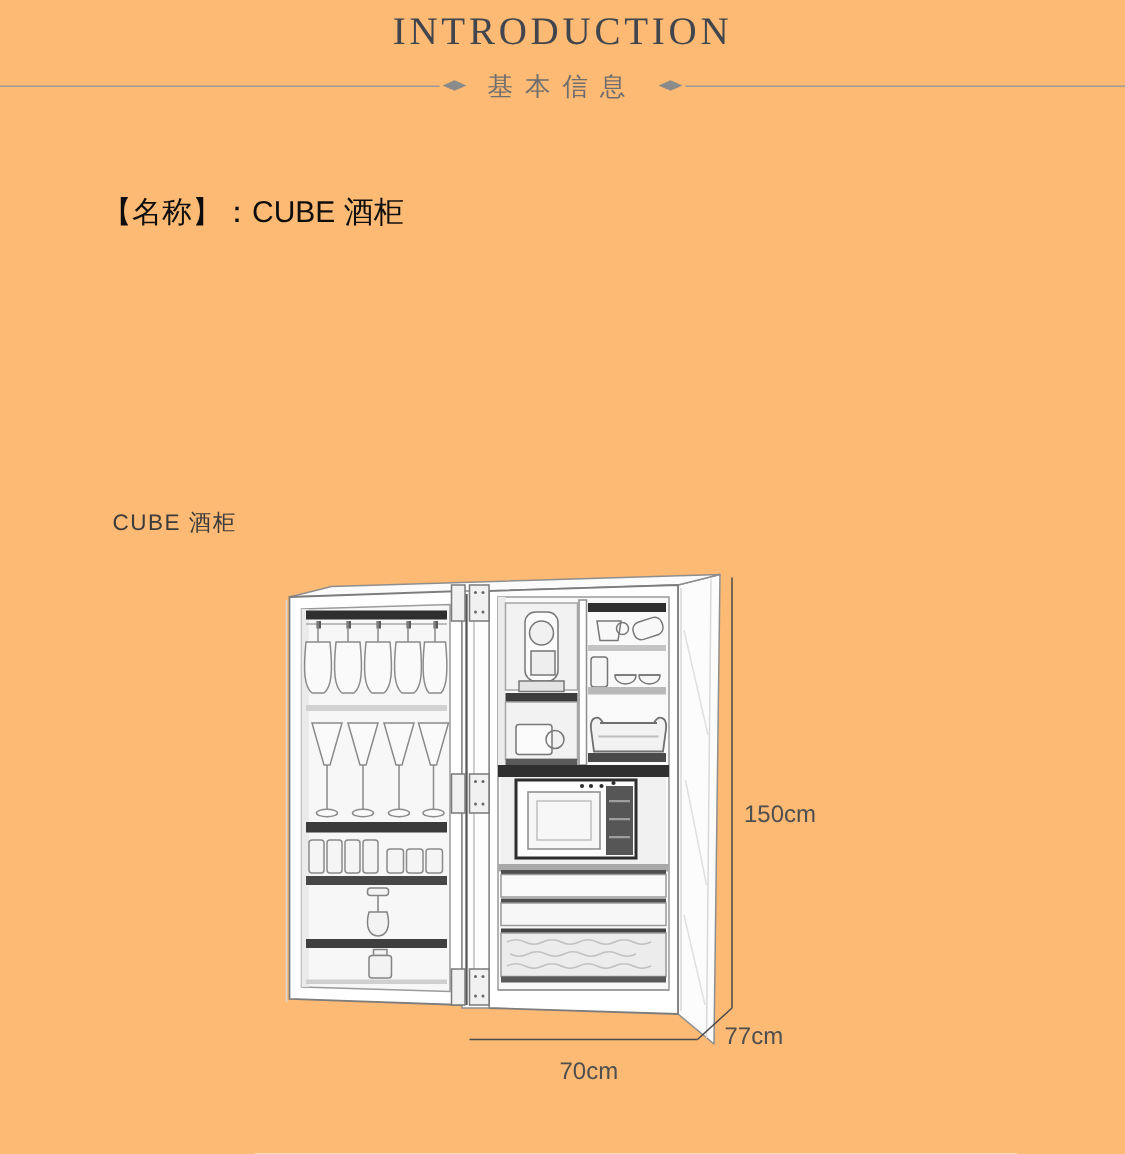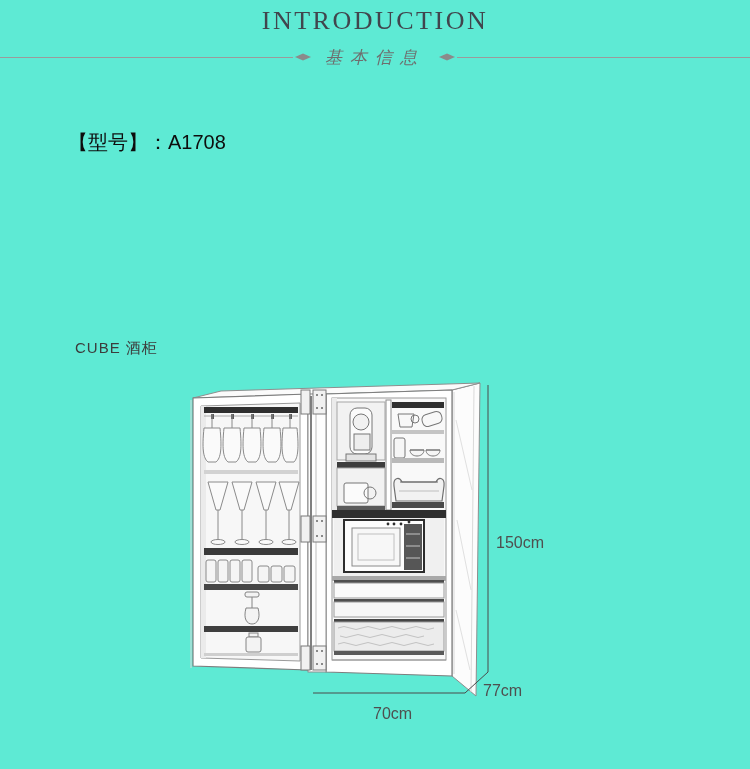--- a/index.html
+++ b/index.html
@@ -1,28 +1,28 @@
 <!DOCTYPE html>
 <html><head>
 <meta charset="utf-8">
 <style>
   html,body{margin:0;padding:0;background:#fff;}
   .page{
-    position:relative;width:750px;height:769px;background:#5eead4;overflow:hidden;
+    position:relative;width:750px;height:769px;background:#fdba74;overflow:hidden;
     font-family:"Liberation Sans","DejaVu Sans",sans-serif;
   }
   
   .intro-title{
     position:absolute;top:6px;left:0;width:750px;margin:0;
     text-align:center;font-family:"Liberation Serif","DejaVu Serif",serif;
     font-weight:400;font-size:26px;letter-spacing:2.5px;color:#41454d;
   }
   .divider{
     position:absolute;top:47px;left:0;width:750px;height:20px;
-    display:flex;align-items:center;font-style:italic;
+    display:flex;align-items:center;
   }
   .divider .line{flex:1;height:0;border-top:1px solid #9b9b9b;}
   .divider .arrow{flex:0 0 auto;margin:0 2px;}
   .divider .subtitle{
     flex:0 0 auto;margin:0 12px;font-size:17px;letter-spacing:8px;
     color:#6e6e6e;white-space:nowrap;
   }
   
   .specs{position:absolute;top:132px;left:68px;}
   .spec-row{font-size:20px;color:#0d0d0d;line-height:21px;margin-bottom:24px;white-space:nowrap;}
@@ -45,21 +45,21 @@
     </svg>
     <span class="subtitle">基本信息</span>
     <svg class="arrow" width="16" height="8" viewBox="0 0 16 8">
       <polygon points="0,4 8,0.5 16,4 8,7.5" fill="#8b8b8b"></polygon>
     </svg>
     <span class="line"></span>
   </div>
 
   <div class="specs">
     <div class="spec-row">
-      <span>【型号】</span><span>：</span><span>A1708</span>
+      <span>【名称】</span><span>：</span><span>CUBE 酒柜</span>
     </div>
   </div>
 
   <div class="figure-caption">CUBE 酒柜</div>
 
   <svg class="sketch" width="750" height="399" viewBox="0 0 750 399">
 
     <g stroke-linejoin="round">
 
       <polygon points="452,20 480,13 476,326 452,306" fill="#fcfcfc" stroke="#8e8e8e" stroke-width="1"></polygon>

